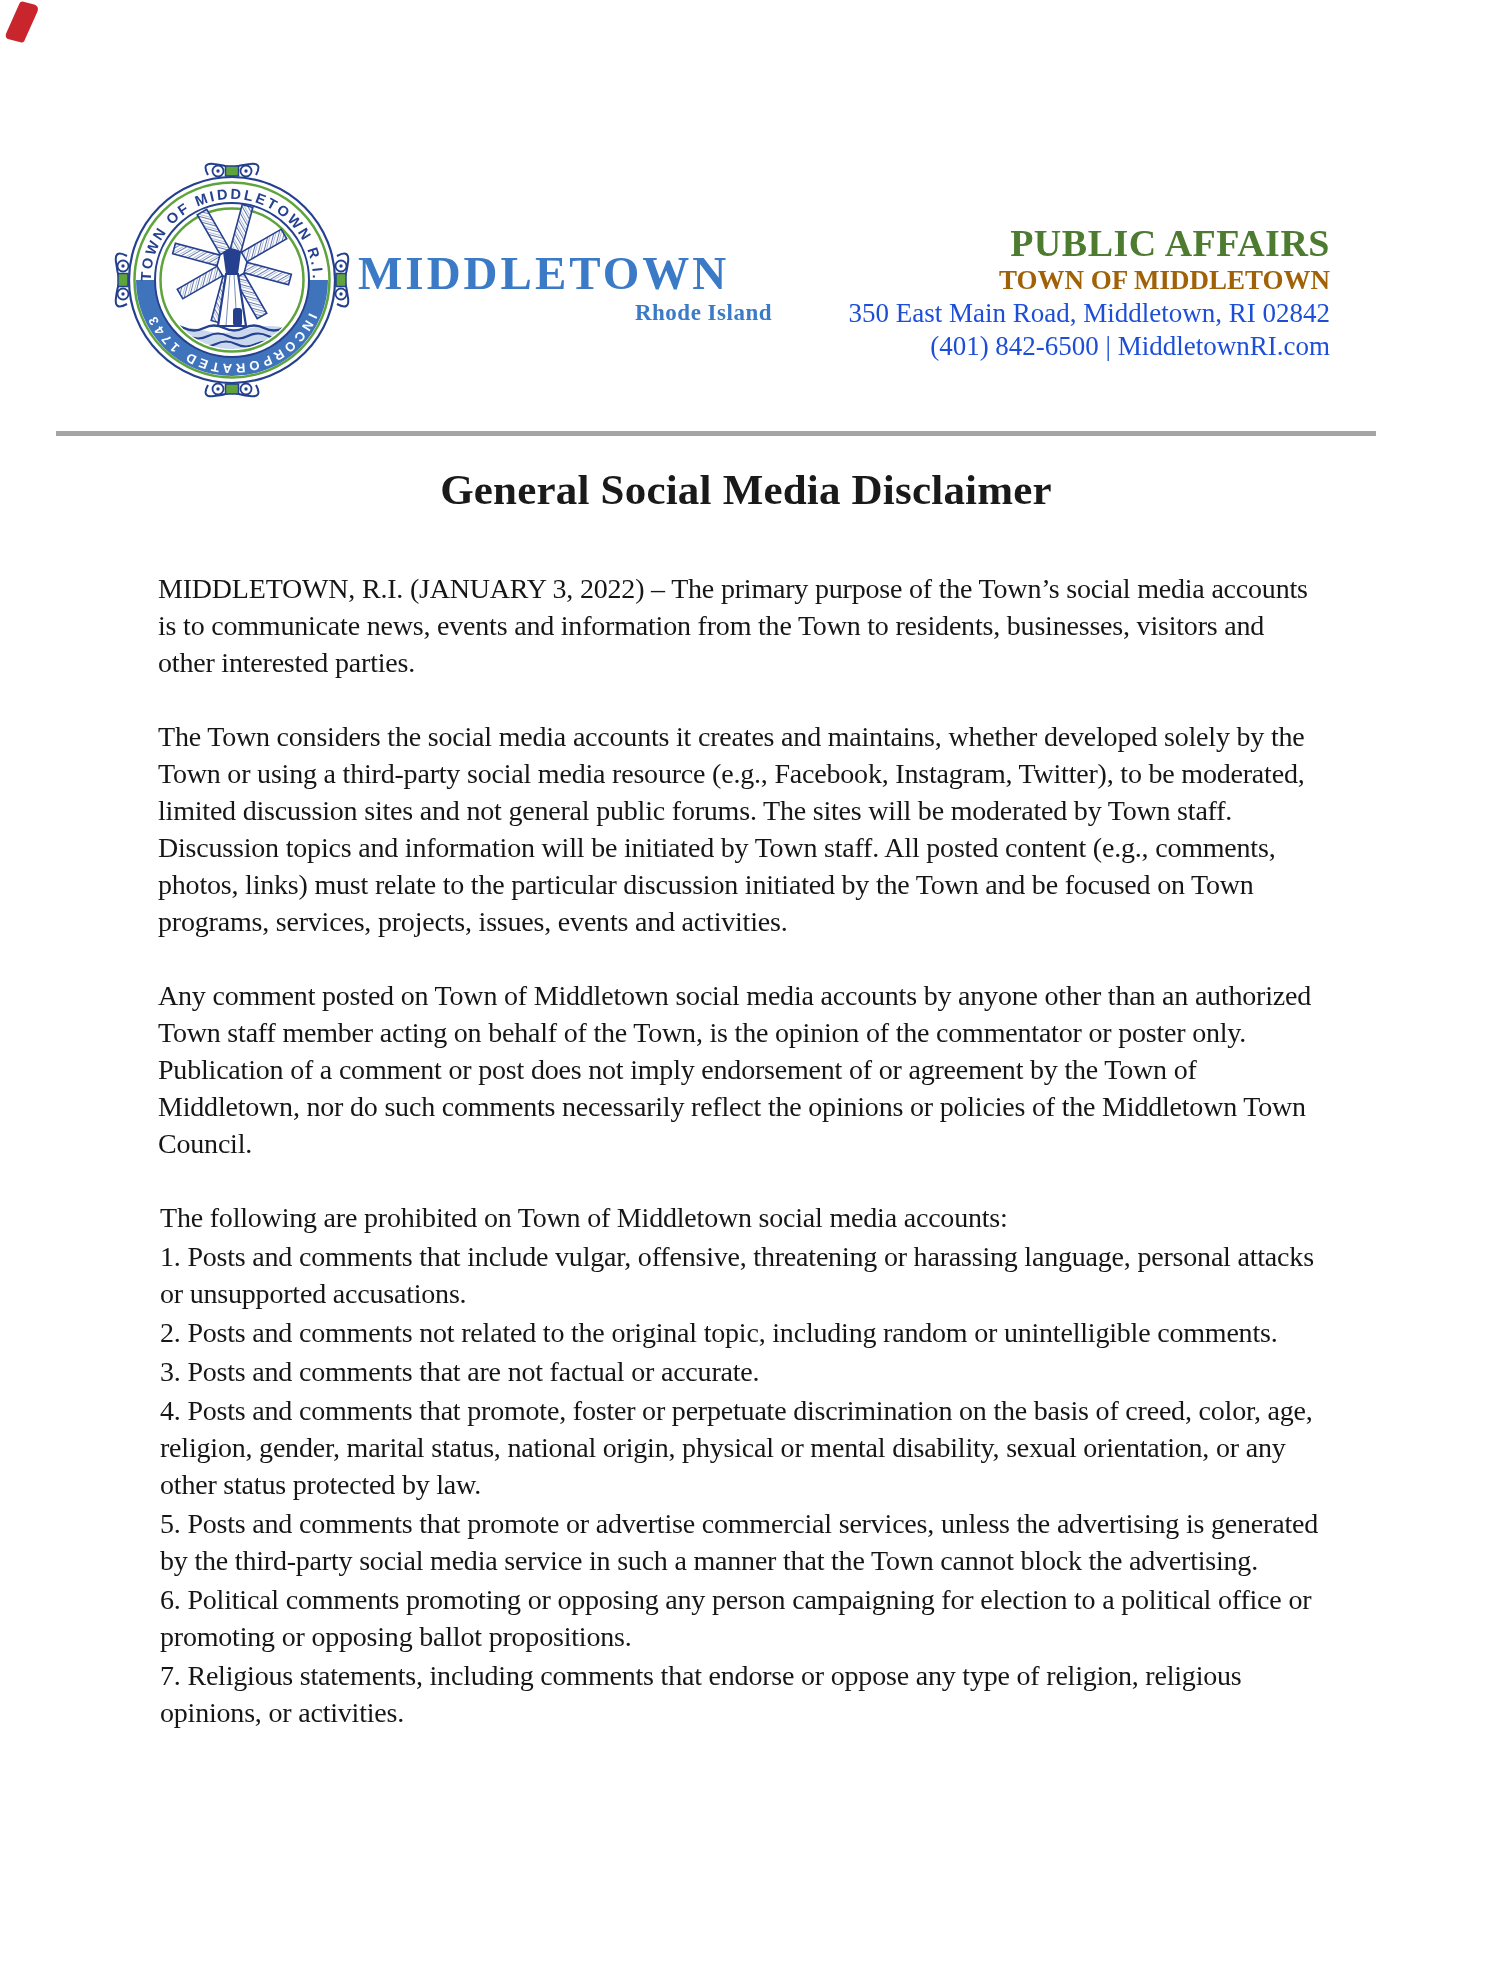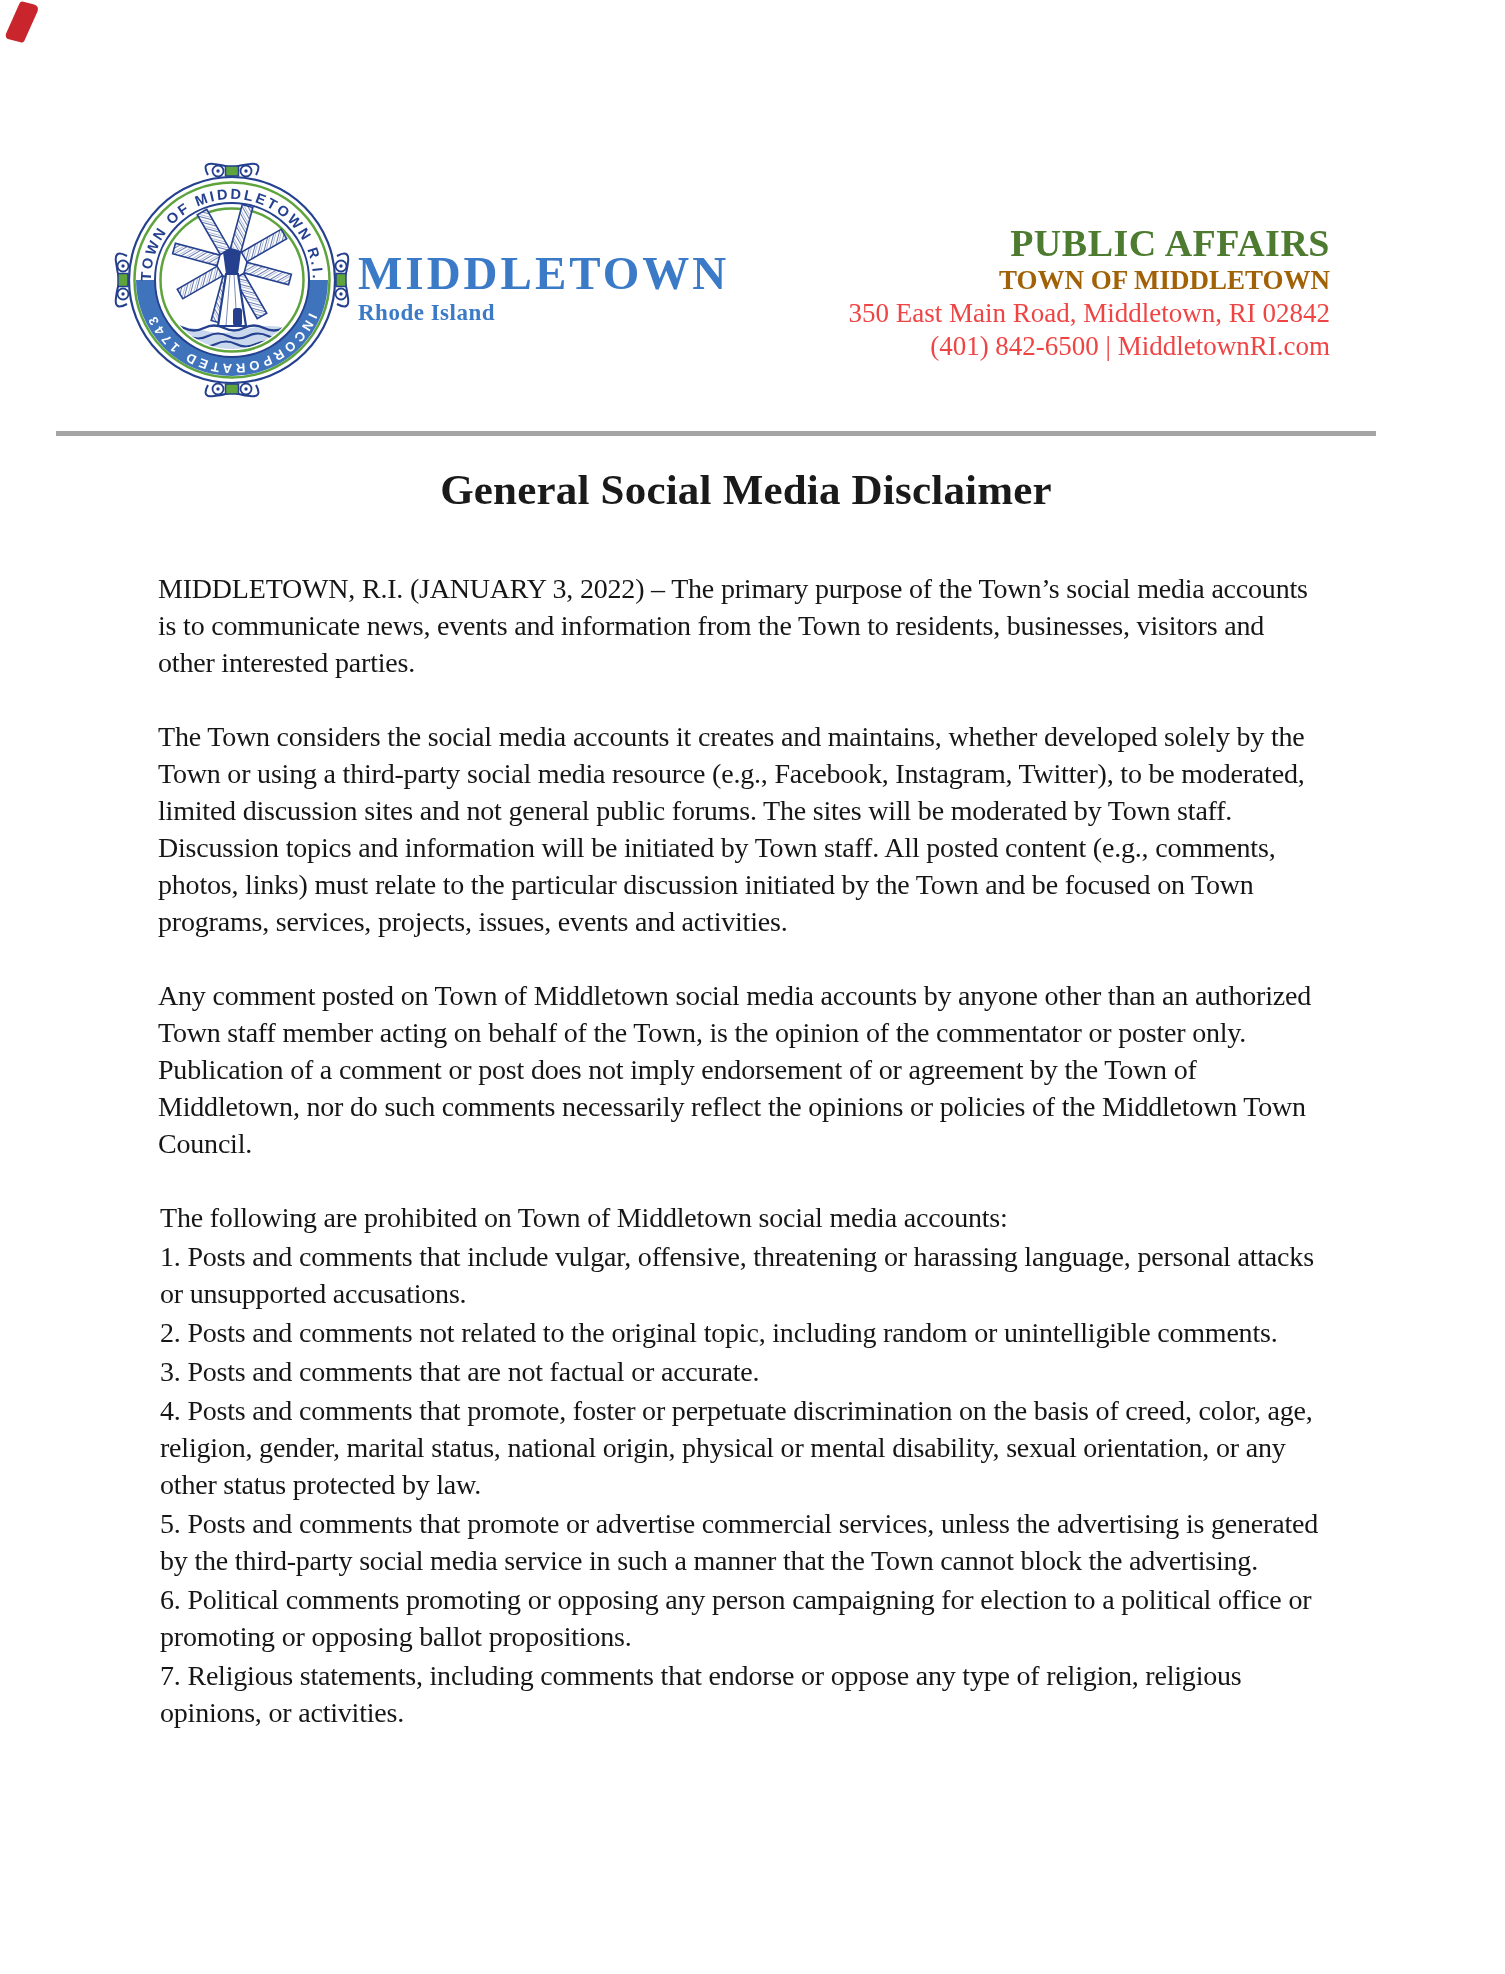--- a/index.html
+++ b/index.html
@@ -36,21 +36,21 @@
     font-family: Liberation Serif, serif;
   }
   .wordmark-title {
     font-size: 47px;
     font-weight: bold;
     letter-spacing: 3px;
     line-height: 47px;
     white-space: nowrap;
   }
   .wordmark-sub {
-    text-align: left;
+    text-align: right;
     font-size: 23px;
     font-weight: bold;
     letter-spacing: 0.5px;
     margin-top: 3px;
   }
   .contact-block {
     position: absolute;
     right: 175px; top: 222px;
     text-align: right;
     font-family: "Liberation Serif", serif;
@@ -62,21 +62,21 @@
     line-height: 42px;
     letter-spacing: 0.5px;
   }
   .contact-org {
     color: #a16207;
     font-size: 27px;
     font-weight: bold;
     line-height: 33px;
   }
   .contact-line {
-    color: #ef4444;
+    color: #1d4ed8;
     font-size: 27px;
     line-height: 33px;
   }
 
   .divider {
     position: absolute;
     left: 56px; top: 431px;
     width: 1320px; height: 5px;
     background: #a5a5a5;
   }

